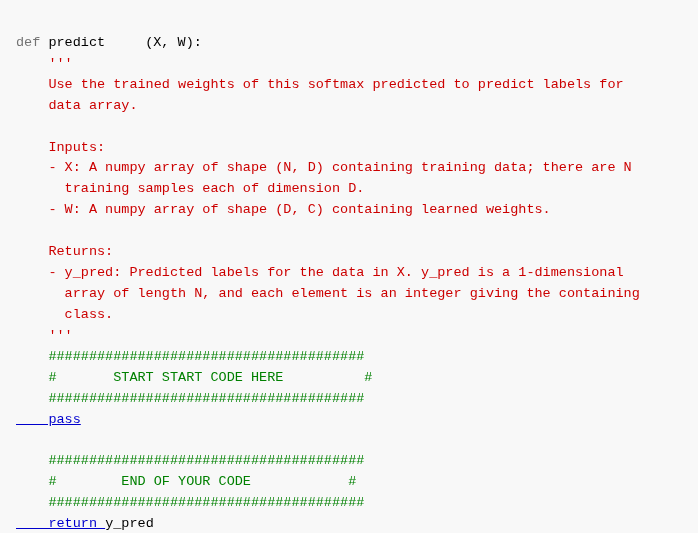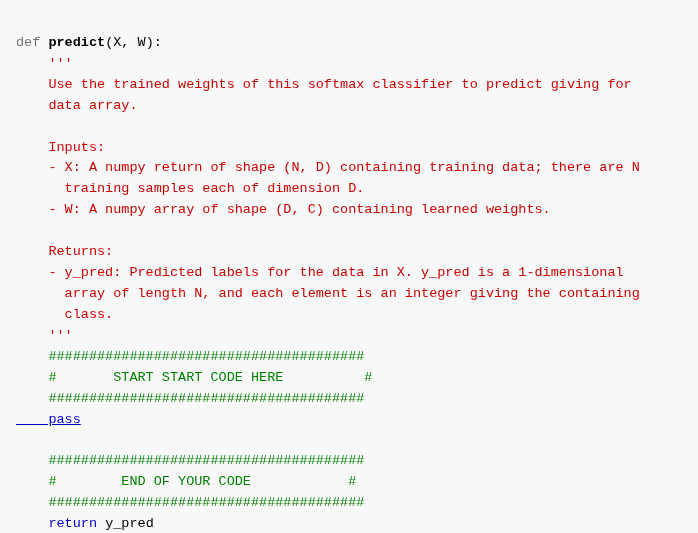--- a/index.html
+++ b/index.html
@@ -17,39 +17,39 @@
       width: 698px;
       min-height: 533px;
     }
 
     .code-block {
       white-space: pre;
       background-color: #f8f8f8;
     }
 
     .kw-def { color: #737373; font-weight: normal; }
-    .kw-return { color: #0000cd; }
+    .kw-return { color: #0000cd; text-decoration: underline; }
     .kw-pass { color: #0000cd; text-decoration: underline; }
-    .fn-name { color: #000000; font-weight: bold; }
+    .fn-name { color: #000000; }
     .docstring { color: #cc0000; }
     .comment-hash { color: #008000; }
     .var { color: #000000; }
-    .punc { color: #000000; }
+    .punc { color: #000000; margin-left: 40px; }
   </style>
 </head>
 <body>
 
 <div class="code-block">
 <span class="kw-def">def </span><span class="fn-name">predict</span><span class="punc">(X, W):</span>
 <span class="docstring">    '''</span>
-<span class="docstring">    Use the trained weights of this softmax classifier to predict giving for</span>
+<span class="docstring">    Use the trained weights of this softmax predicted to predict labels for</span>
 <span class="docstring">    data array.</span>
 
 <span class="docstring">    Inputs:</span>
-<span class="docstring">    - X: A numpy return of shape (N, D) containing training data; there are N</span>
+<span class="docstring">    - X: A numpy array of shape (N, D) containing training data; there are N</span>
 <span class="docstring">      training samples each of dimension D.</span>
 <span class="docstring">    - W: A numpy array of shape (D, C) containing learned weights.</span>
 
 <span class="docstring">    Returns:</span>
 <span class="docstring">    - y_pred: Predicted labels for the data in X. y_pred is a 1-dimensional</span>
 <span class="docstring">      array of length N, and each element is an integer giving the containing</span>
 <span class="docstring">      class.</span>
 <span class="docstring">    '''</span>
 <span class="comment-hash">    #######################################</span>
 <span class="comment-hash">    #       START START CODE HERE          #</span>

